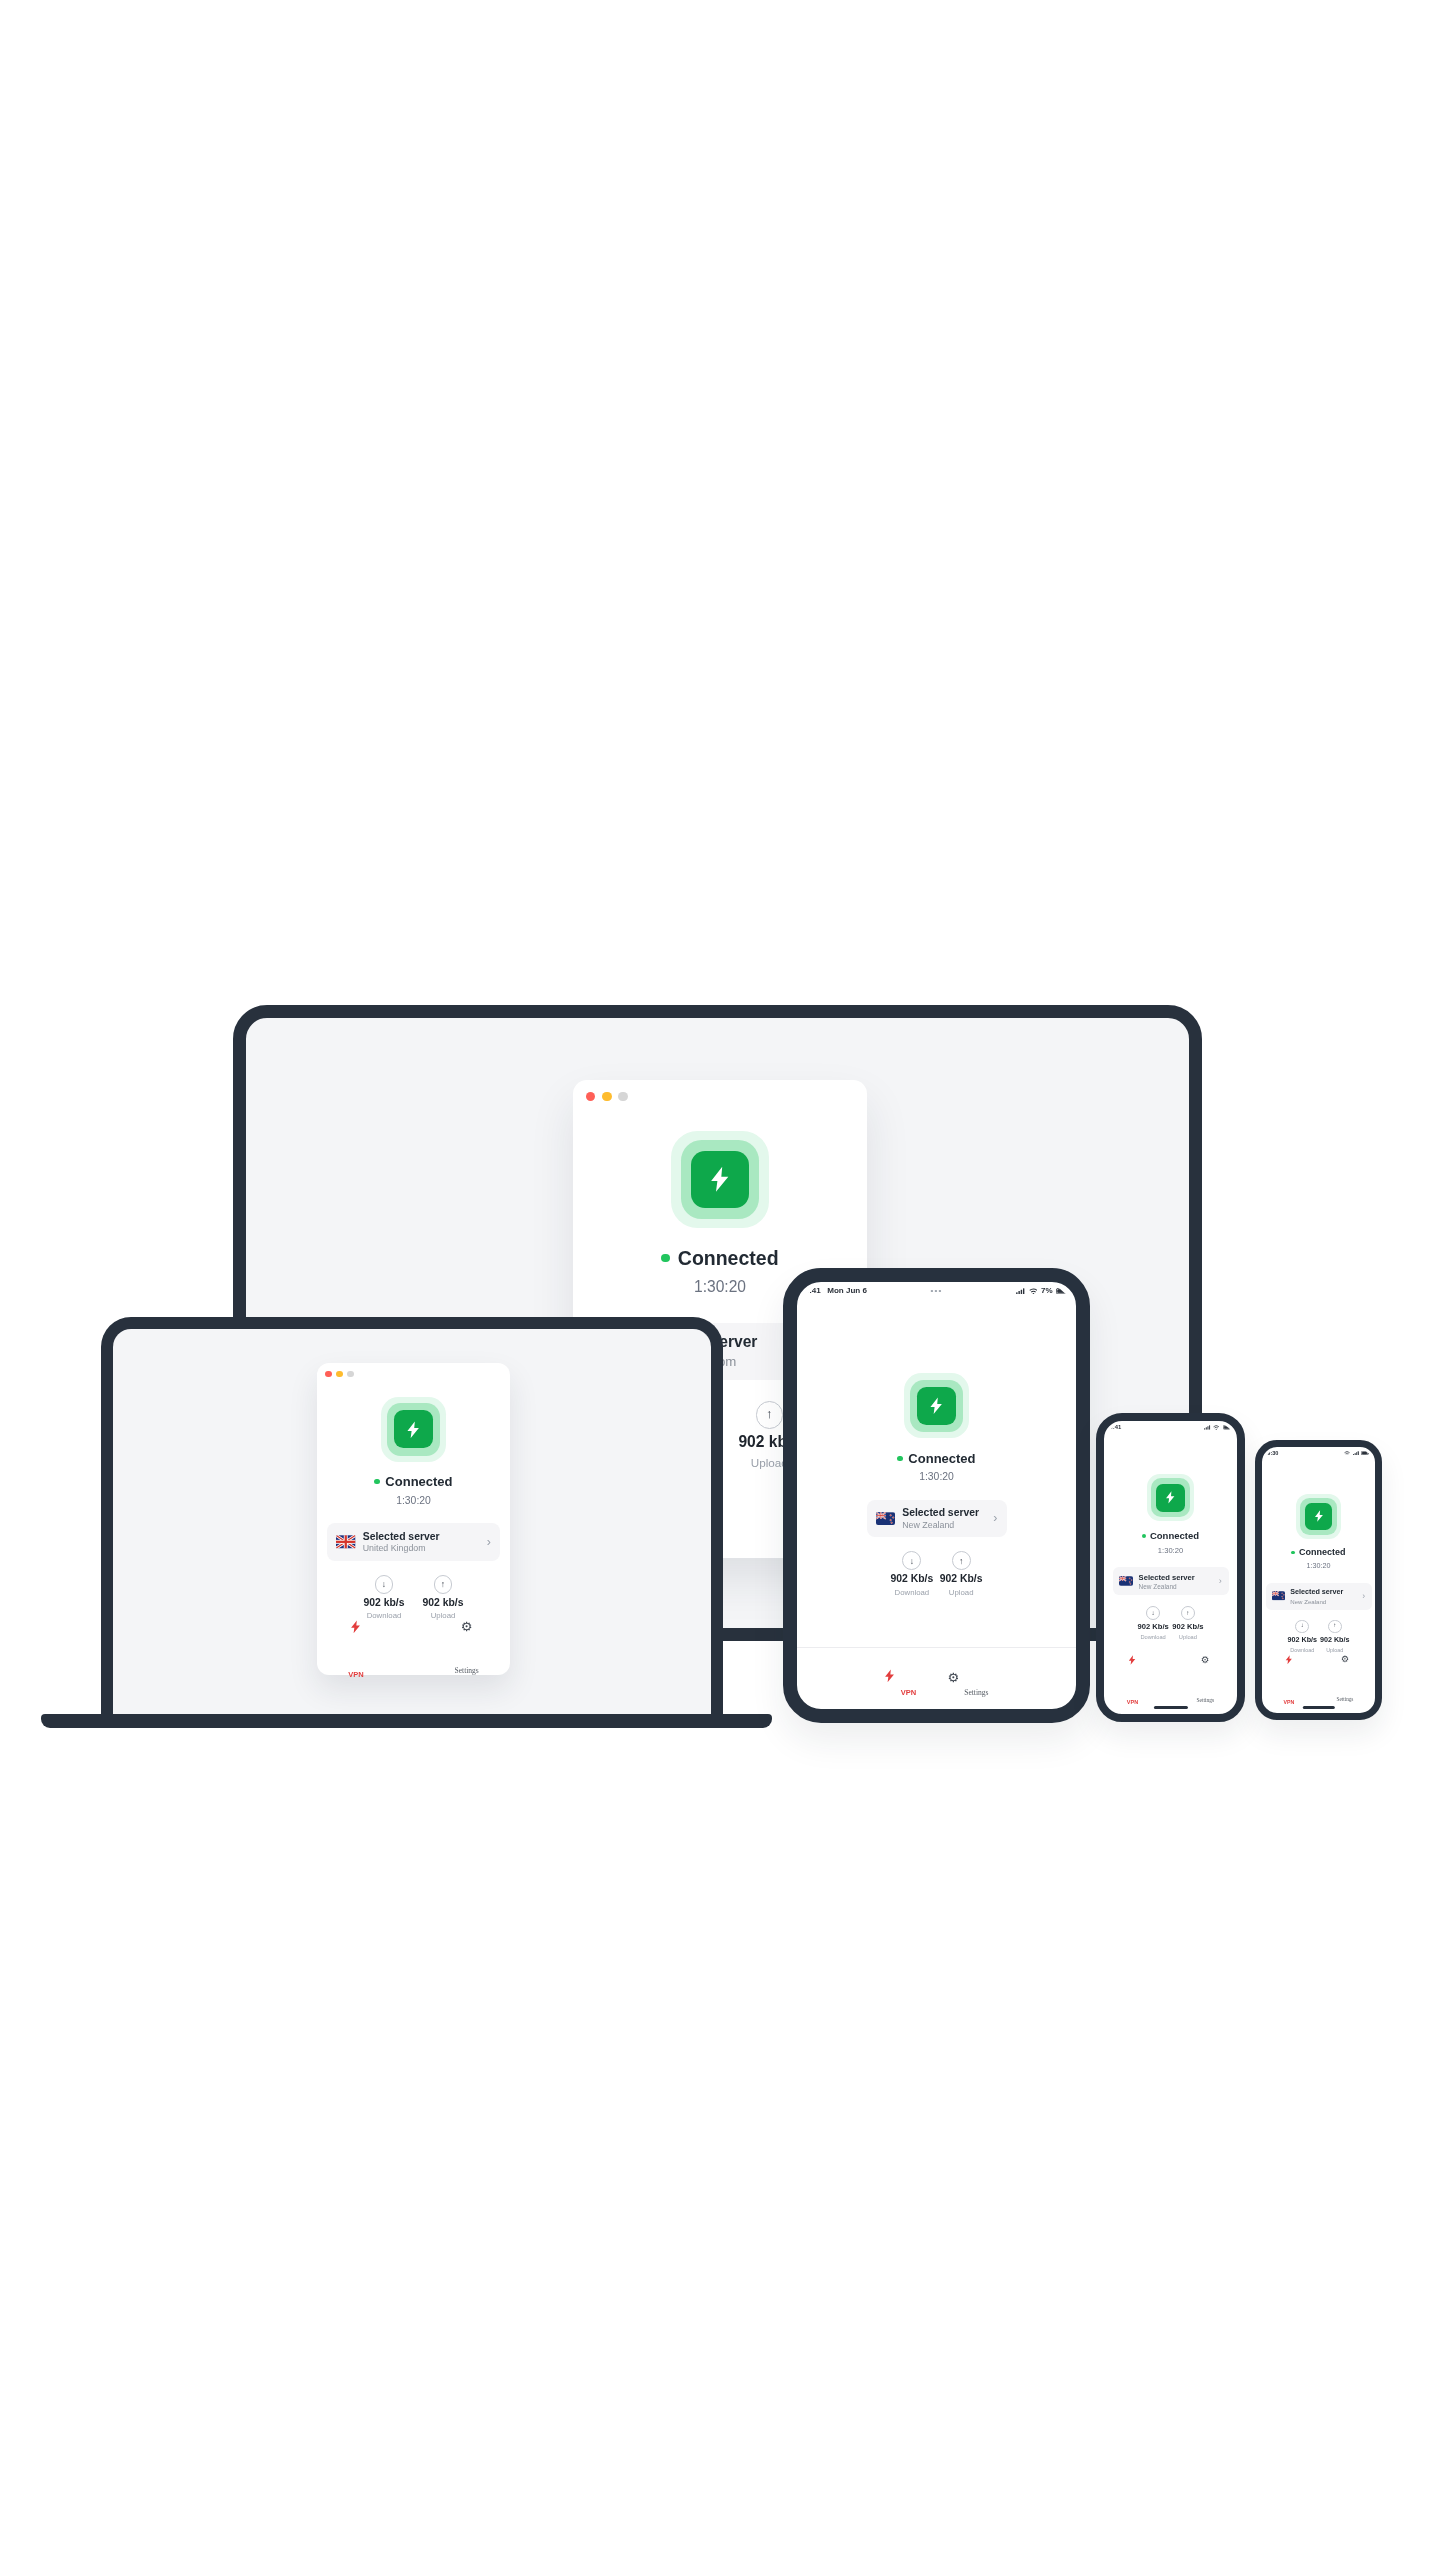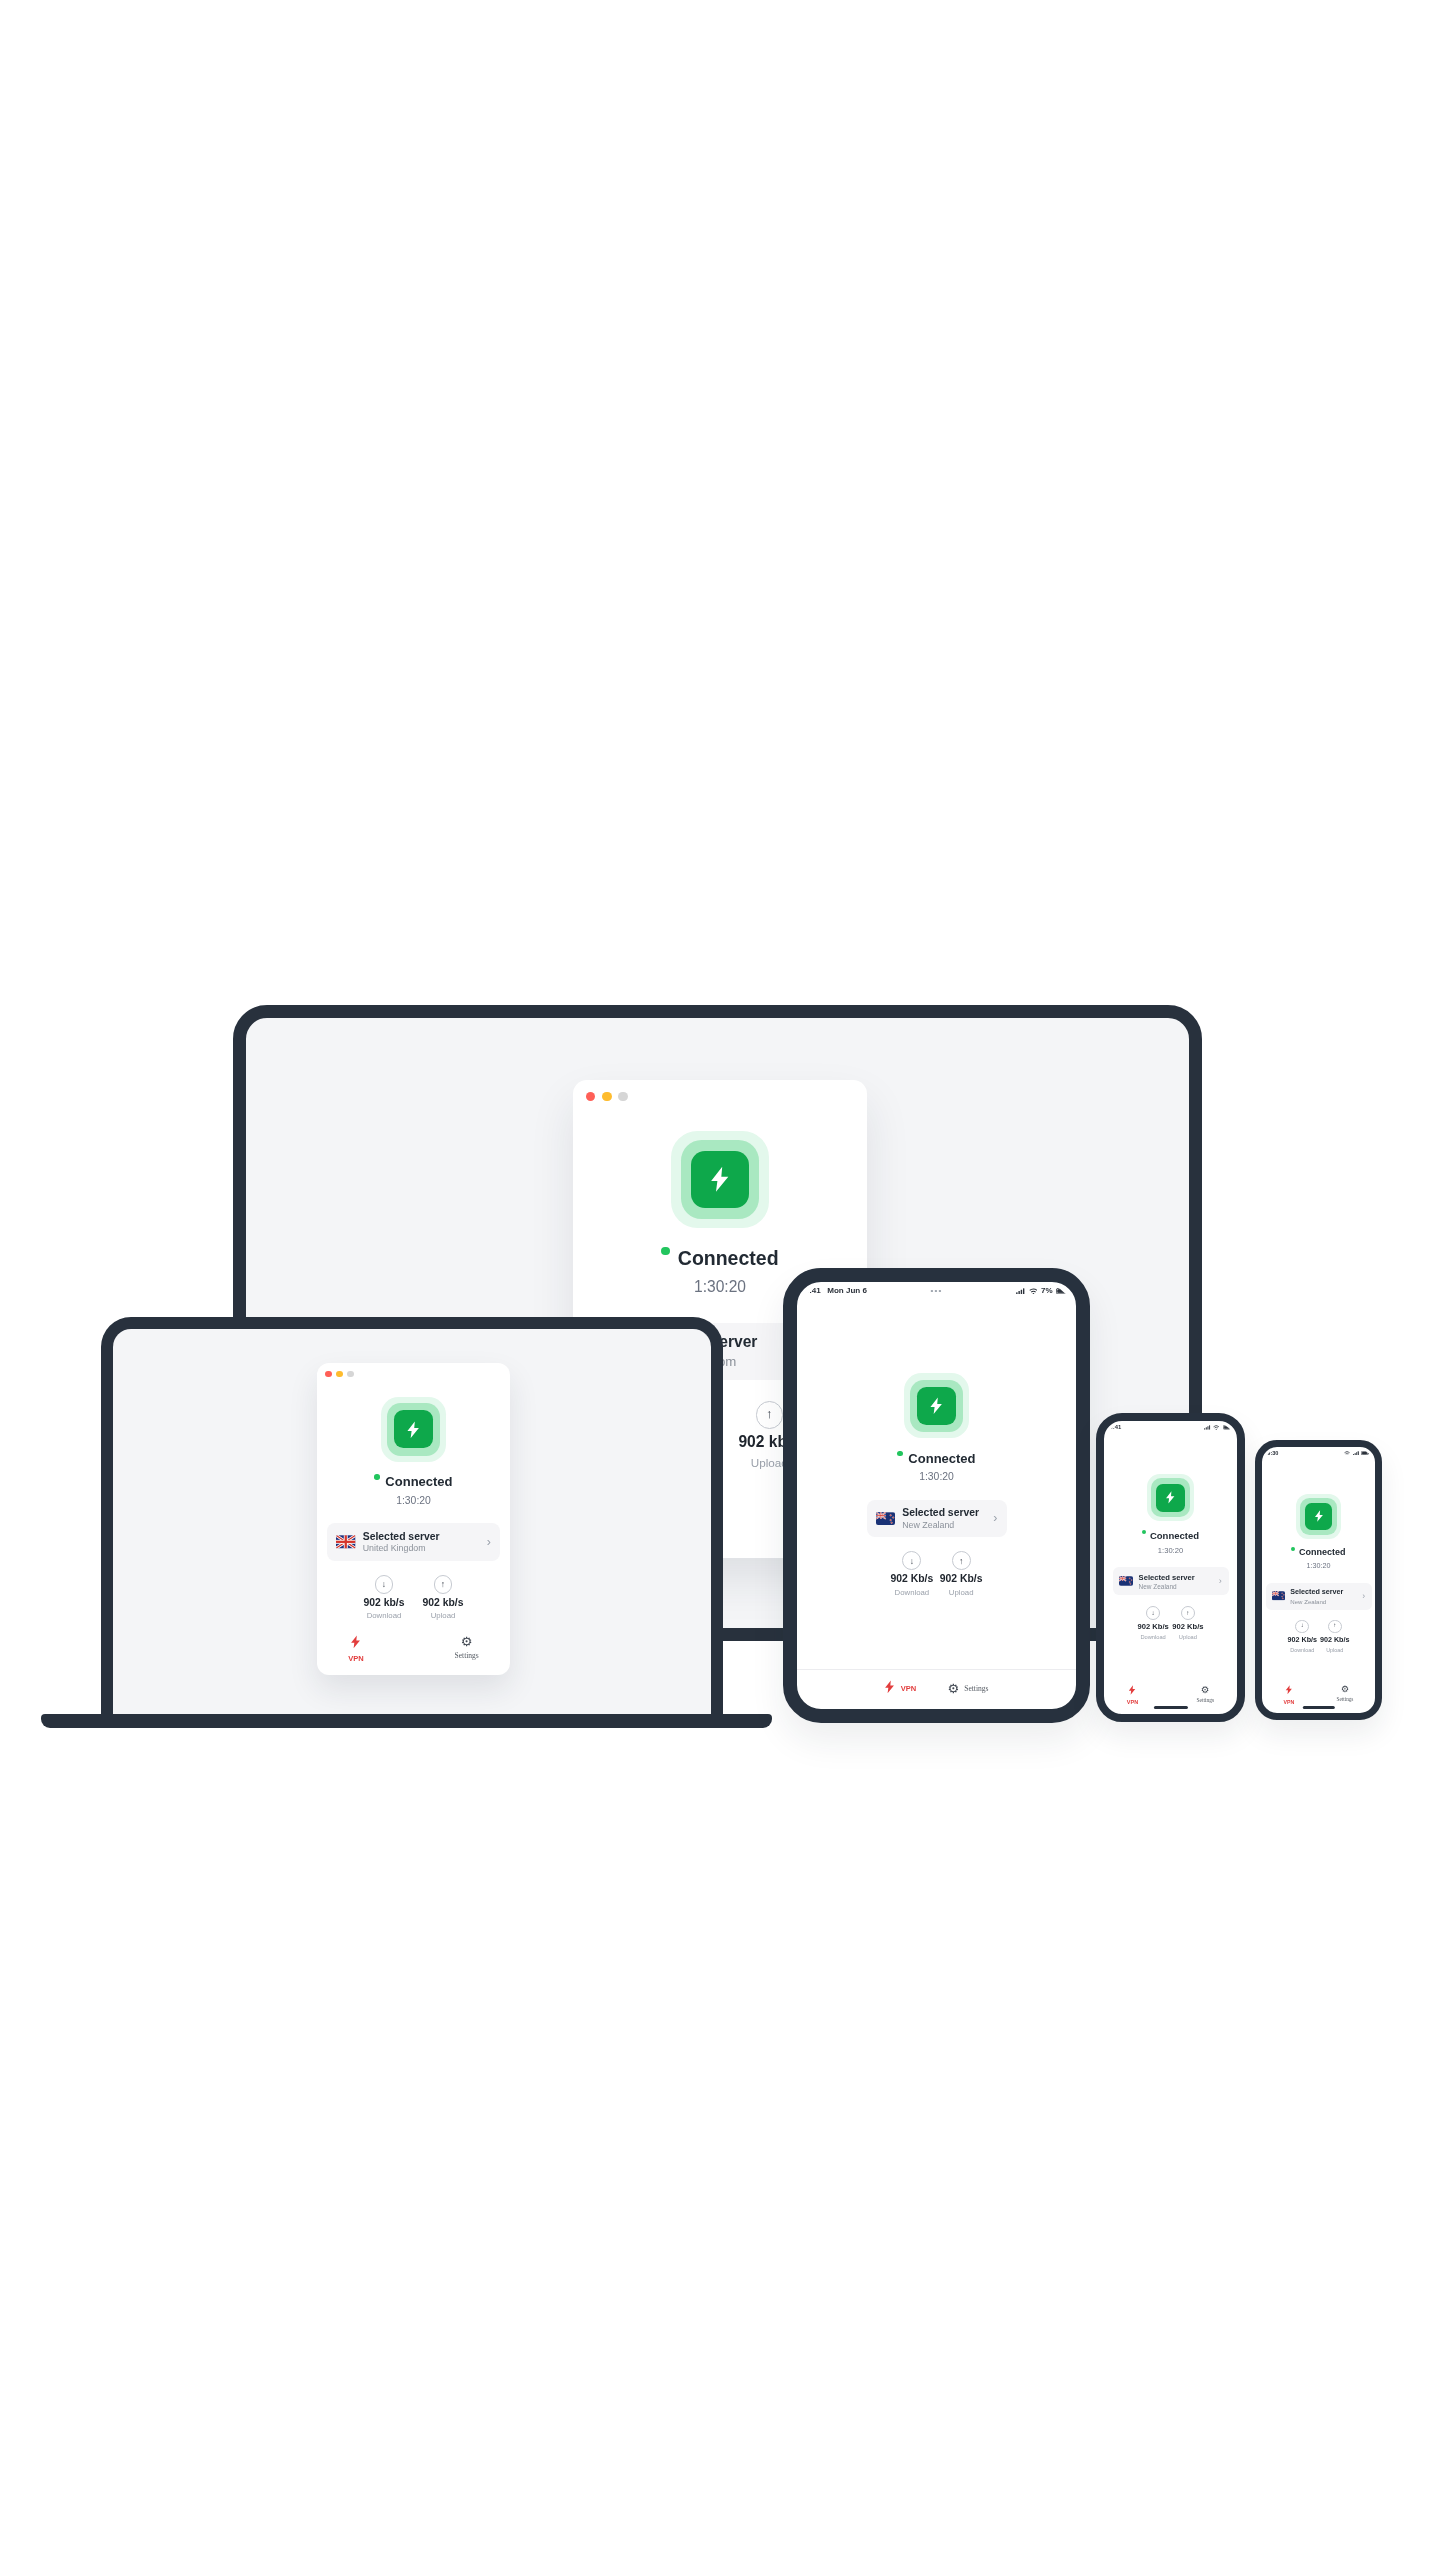--- a/index.html
+++ b/index.html
@@ -42,21 +42,21 @@
 
   .icon-wrap{margin-top:2.6em;}
   .d-tablet .icon-wrap{margin-top:6.0em;}
   .d-phone1 .icon-wrap{margin-top:4.6em;}
   .d-phone2 .icon-wrap{margin-top:4.2em;}
   .glow-outer{width:5em;height:5em;border-radius:1.35em;background:#e3f8ec;display:flex;align-items:center;justify-content:center;}
   .glow-mid{width:4.05em;height:4.05em;border-radius:1.05em;background:#a9e8c1;display:flex;align-items:center;justify-content:center;}
   .icon-core{width:2.95em;height:2.95em;border-radius:.72em;background:#0ea84b;display:flex;align-items:center;justify-content:center;}
   .icon-core svg{width:1.1em;height:1.35em;}
 
-  .status-row{margin-top:.95em;display:flex;align-items:flex-start;gap:.42em;}
+  .status-row{margin-top:.95em;display:flex;align-items:center;gap:.42em;}
   .status-dot{width:.42em;height:.42em;border-radius:50%;background:#22c55e;}
   .status-text{font-size:1em;font-weight:bold;color:#222a33;}
   .timer{margin-top:.55em;font-size:.8em;color:#6b7280;}
 
   .server-card{margin-top:1.35em;width:var(--cw);box-sizing:border-box;background:#f5f5f7;border-radius:.62em;
     display:flex;align-items:center;gap:.55em;padding:.55em .7em;cursor:default;}
   .flag{width:1.5em;height:1.05em;border-radius:2px;flex-shrink:0;overflow:hidden;display:block;}
   .flag svg{width:100%;height:100%;display:block;}
   .server-texts{flex:1;display:flex;flex-direction:column;gap:.14em;min-width:0;}
   .server-label{font-size:.8em;font-weight:bold;color:#222a33;white-space:nowrap;}
@@ -66,21 +66,21 @@
   .stats{margin-top:1.1em;width:var(--sw);display:flex;justify-content:space-between;}
   .stat{display:flex;flex-direction:column;align-items:center;gap:.24em;}
   .stat-circle{width:1.3em;height:1.3em;border:1px solid #c6cad1;border-radius:50%;display:flex;align-items:center;justify-content:center;}
   .stat-arrow{font-size:.66em;color:#3f4650;line-height:1;}
   .stat-value{font-size:.8em;font-weight:bold;color:#20262e;white-space:nowrap;}
   .stat-label{font-size:.6em;color:#9ba1ab;}
 
   .tabbar{margin-top:auto;width:100%;box-sizing:border-box;display:flex;justify-content:space-between;padding:0 2.4em .9em;}
   .tab{display:flex;flex-direction:column;align-items:center;gap:.24em;cursor:default;}
   .tab-bolt svg{width:.85em;height:1.05em;}
-  .tab-label{font-size:.58em;}
+  .tab-label{font-size:.58em;margin-top:30px;}
   .tab-vpn .tab-label{color:#e23d3d;font-weight:bold;}
   .gear{font-family:"DejaVu Sans",sans-serif;font-size:1em;color:#3f4650;line-height:1;}
   .tab-settings .tab-label{color:#555b63;font-family:Liberation Serif, serif;}
 
   .tabbar-inline{margin-top:auto;width:100%;border-top:1px solid #ececef;padding:.75em 0 .95em;
     display:flex;justify-content:center;align-items:center;gap:2.4em;}
   .tab-inline{display:flex;flex-direction:row;align-items:center;gap:.4em;cursor:default;}
 
   .statusbar{width:100%;box-sizing:border-box;display:flex;align-items:center;justify-content:space-between;
     padding:.55em .95em 0;font-size:.62em;font-weight:bold;color:#2c323b;position:relative;}

